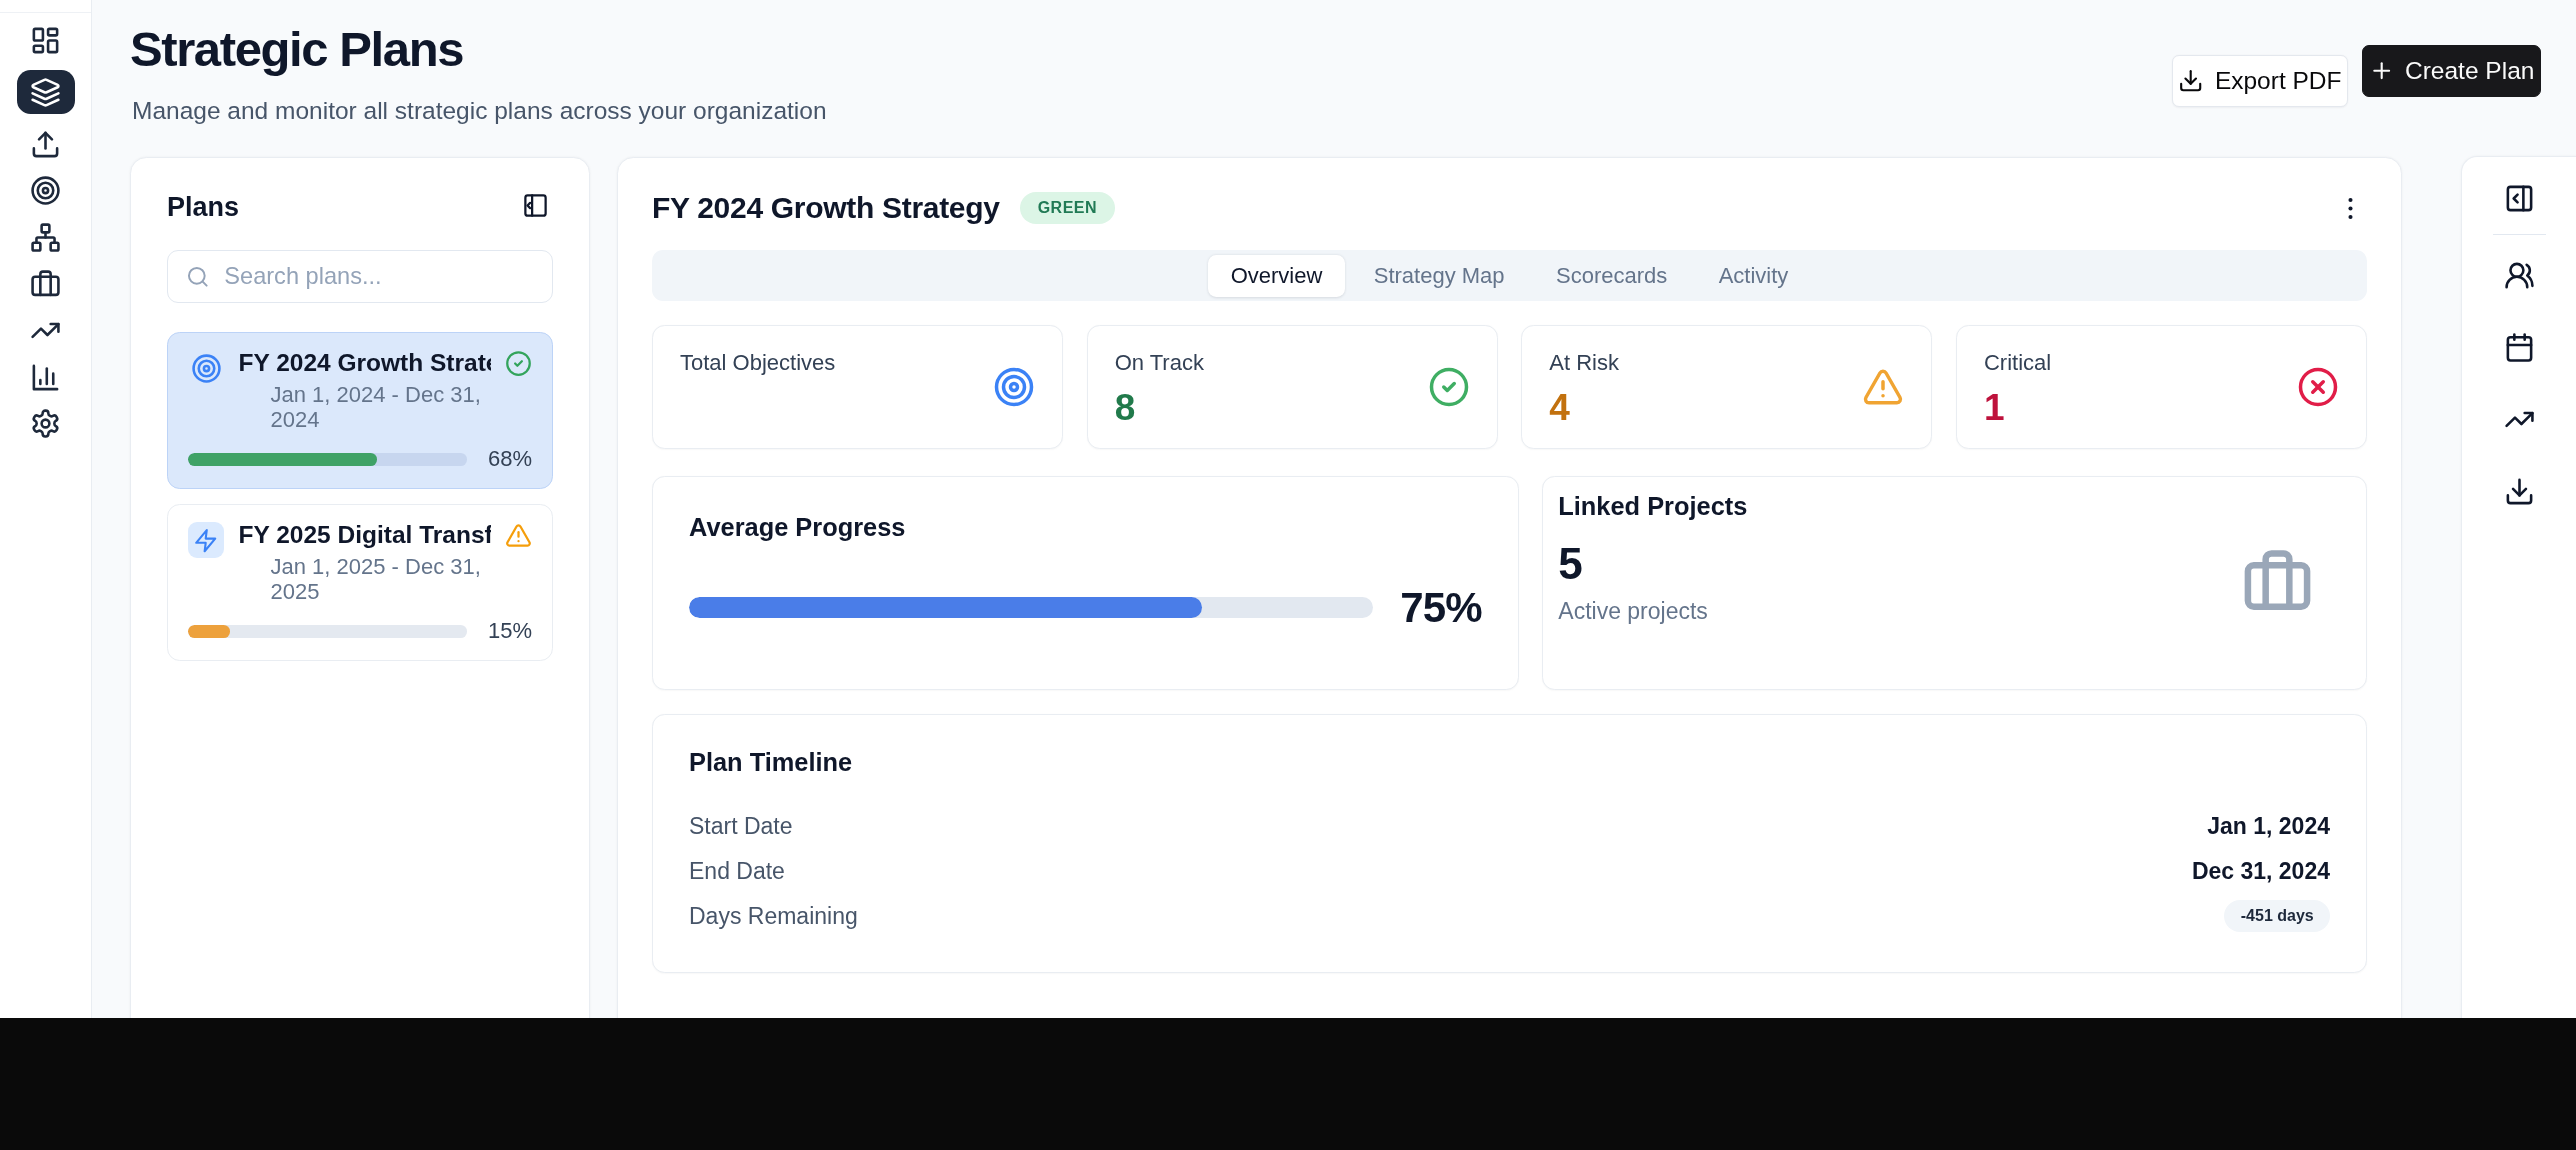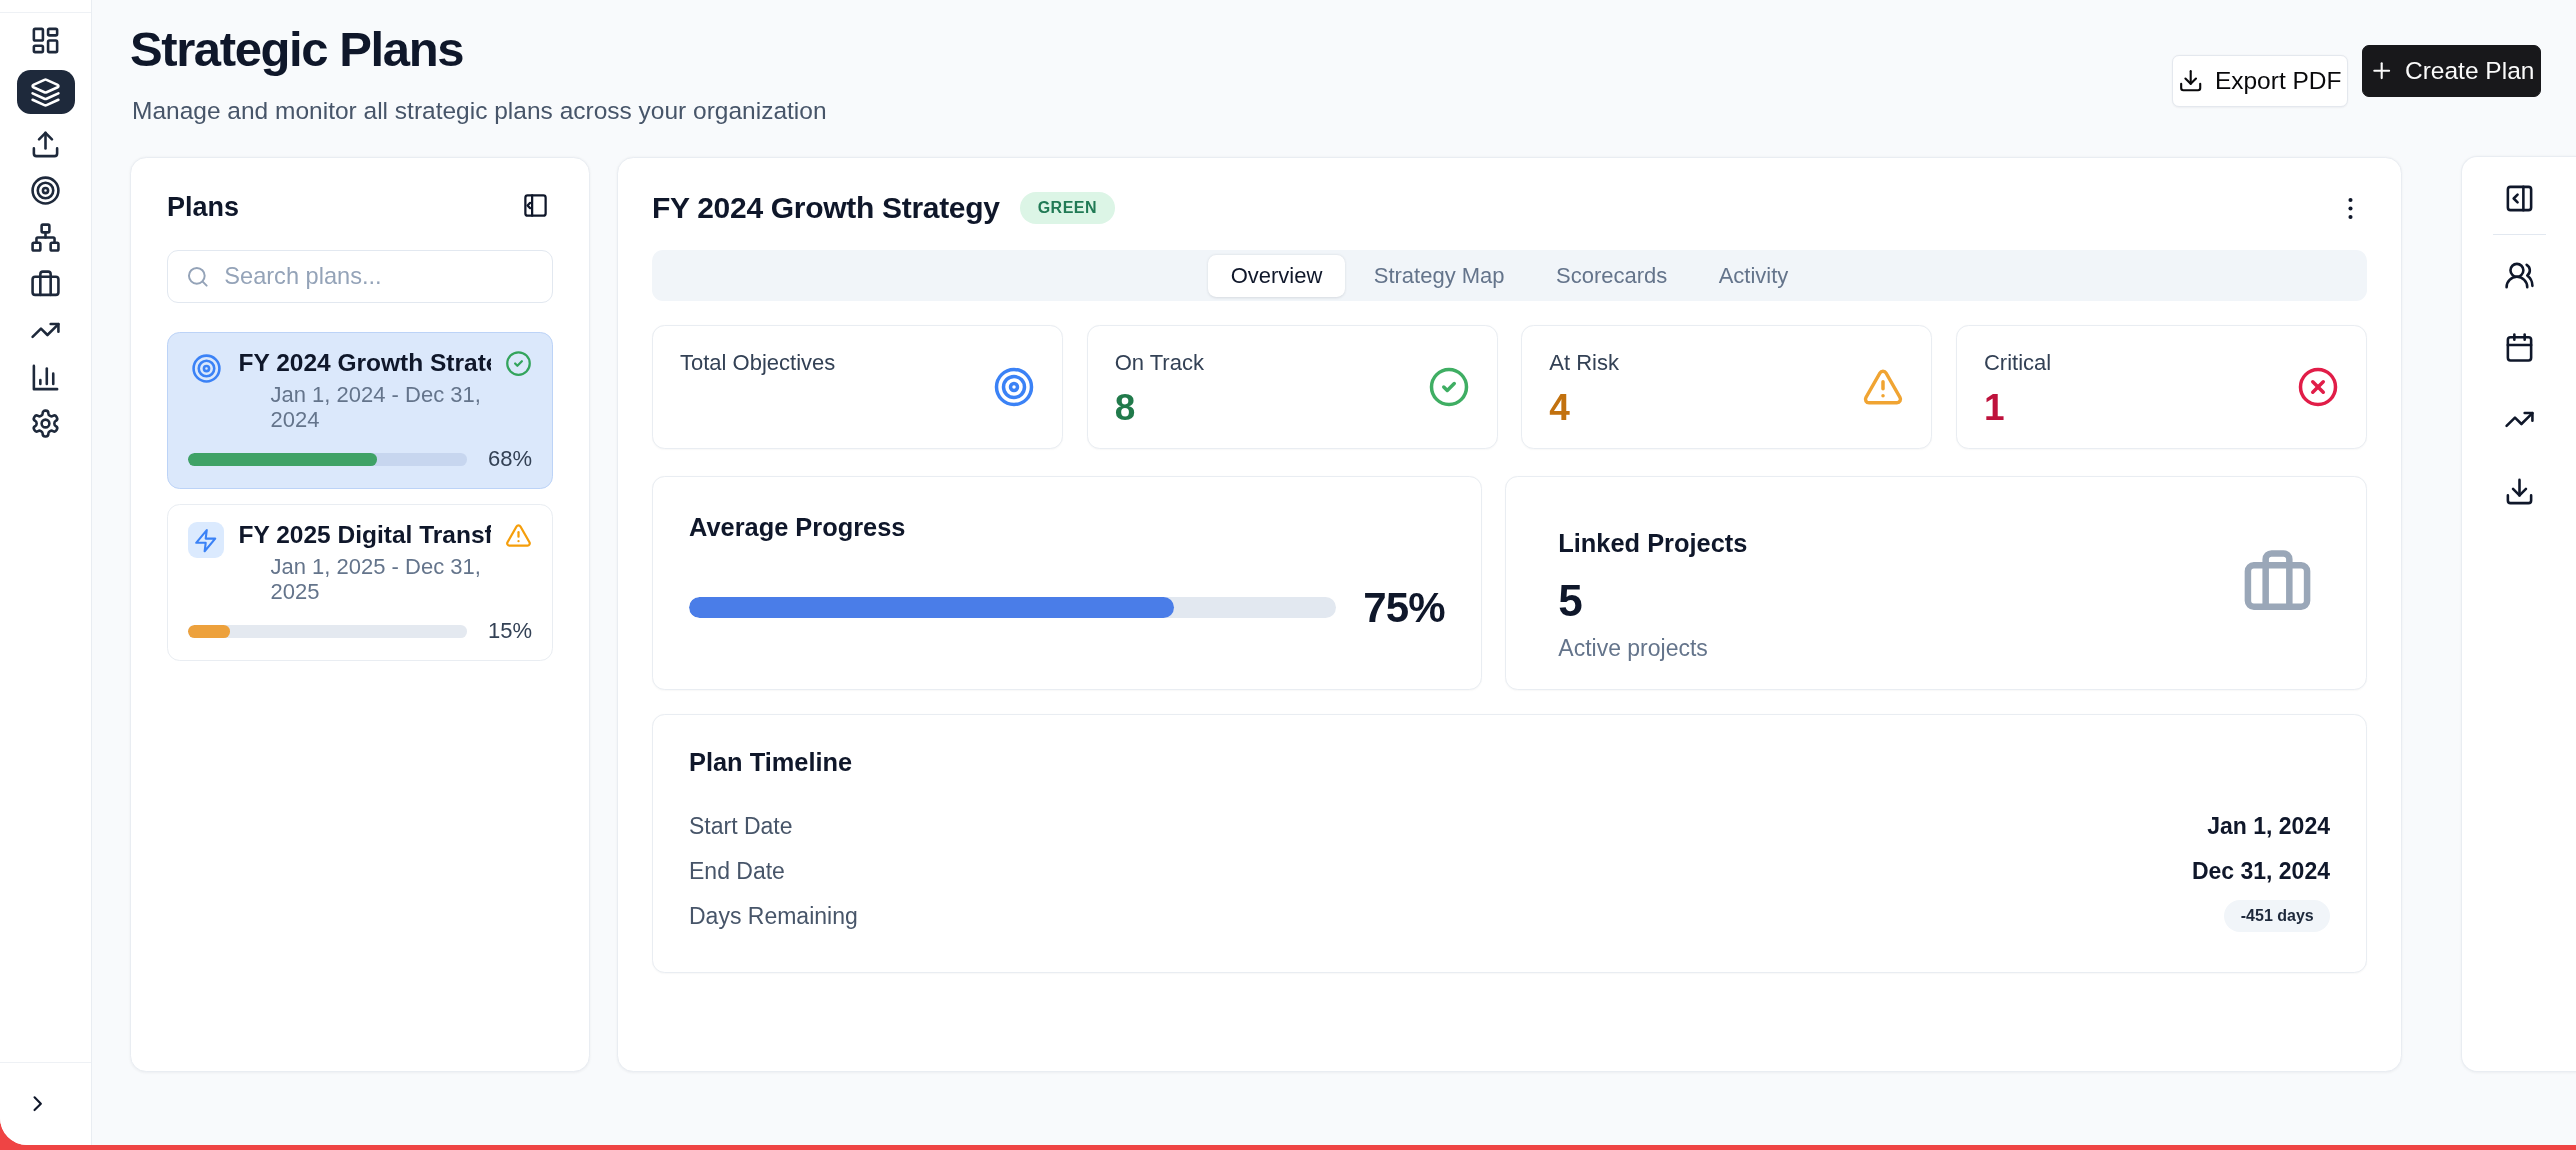--- a/index.html
+++ b/index.html
@@ -1,17 +1,17 @@
 <!DOCTYPE html>
 <html style="font-size:14.5px"><head>
 <meta charset="utf-8">
 <style>
   html,body{margin:0;padding:0;}
   body{background:#0a0a0a;font-family:"Liberation Sans","DejaVu Sans",sans-serif;-webkit-font-smoothing:antialiased;}
-  .screen{position:relative;width:2576px;height:1150px;background:#ef4444;overflow:hidden;}
+  .screen{position:relative;width:2576px;height:1018px;background:#ef4444;overflow:hidden;}
   .app{position:absolute;left:0;top:0;width:2576px;height:1145px;background:#f8fafc;border-bottom-left-radius:27px;overflow:hidden;}
 
   svg.ico{fill:none;stroke:currentColor;stroke-width:2;stroke-linecap:round;stroke-linejoin:round;display:block;}
 
   
   .leftnav{position:absolute;left:0;top:0;bottom:0;width:92px;background:#fff;border-right:0.9px solid #e9edf2;box-sizing:border-box;}
   .leftnav-topline{position:absolute;top:11.8px;left:0;right:0;height:0.9px;background:#eef1f5;}
   .nav-items{display:flex;flex-direction:column;align-items:center;padding-top:23.6px;gap:13.6px;}
   .nav-item{width:44px;height:33px;display:flex;align-items:center;justify-content:center;color:#1e293b;border-radius:11px;cursor:pointer;}
   .nav-item svg{width:31px;height:31px;}
@@ -88,21 +88,21 @@
   .ic-red{color:#e11d48;}
 
   .row2{margin-top:27px;display:flex;gap:23.6px;}
   .panel-card{border:0.9px solid #e9edf2;border-radius:12.7px;background:#fff;box-shadow:0 0.9px 1.8px rgba(16,24,40,.03);box-sizing:border-box;}
   .avg{flex:1;height:214px;padding:36px;}
   .card-h{font-size:25.4px;font-weight:700;color:#0f172a;}
   .avg-row{margin-top:42px;display:flex;align-items:center;gap:27px;}
   .avg-bar{flex:1;height:21px;background:#e2e8f0;border-radius:11px;overflow:hidden;}
   .avg-fill{height:100%;background:#4a7de8;border-radius:11px;}
   .avg-pct{font-size:42px;font-weight:700;color:#0f172a;letter-spacing:-0.9px;}
-  .linked{flex:1;height:214px;padding:52px;position:relative;}
+  .linked{flex:1;height:214px;padding:15px;position:relative;}
   .linked-value{font-size:44px;font-weight:700;color:#0f172a;margin-top:18px;}
   .linked-caption{font-size:23px;color:#64748b;margin-top:9px;}
   .linked-icon{position:absolute;right:53px;top:50%;transform:translateY(-50%);width:71px;height:71px;color:#9aa7b8;}
   .linked-icon svg{width:71px;height:71px;stroke-width:2.2;}
 
   .timeline{margin-top:23.6px;padding:33px 36px;height:259px;}
   .tl-rows{margin-top:27px;}
   .tl-row{display:flex;justify-content:space-between;align-items:center;height:45px;}
   .tl-label{font-size:23px;color:#475569;}
   .tl-value{font-size:23px;font-weight:600;color:#0f172a;}

